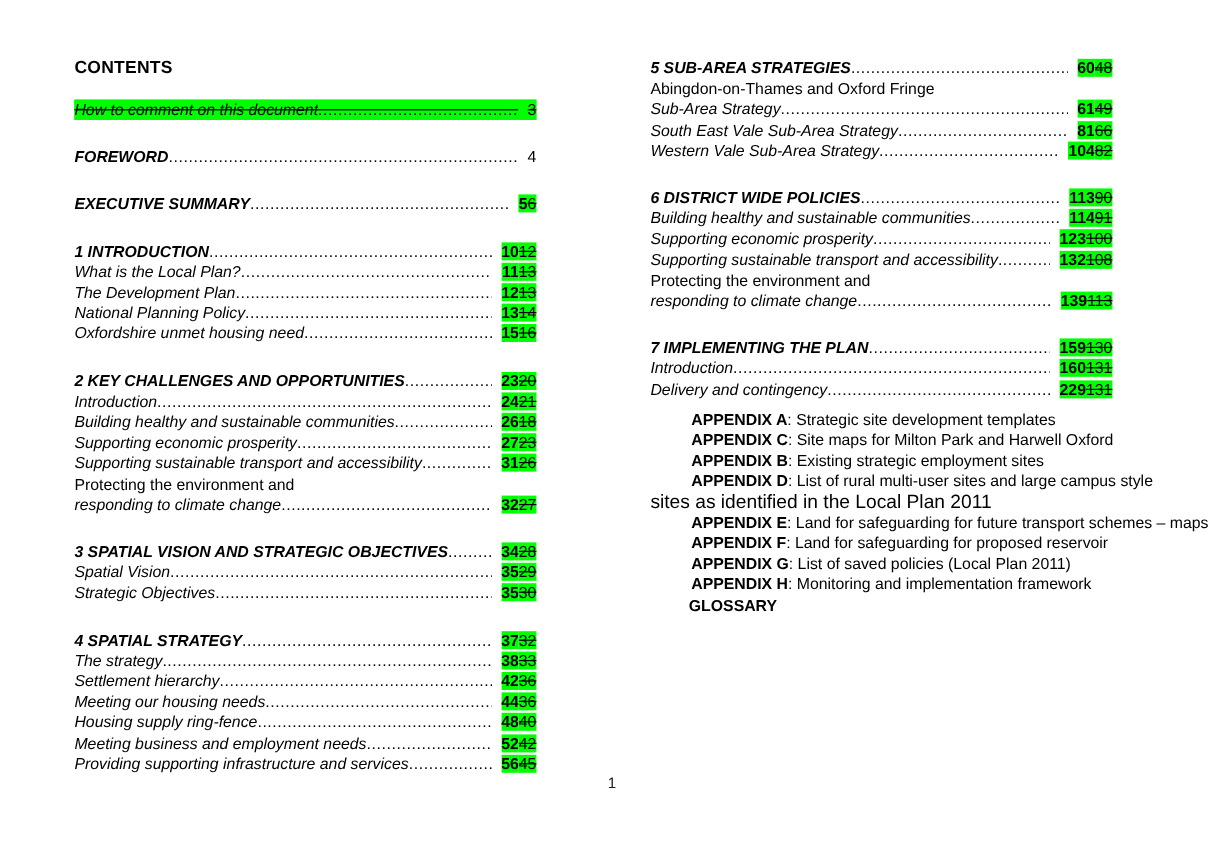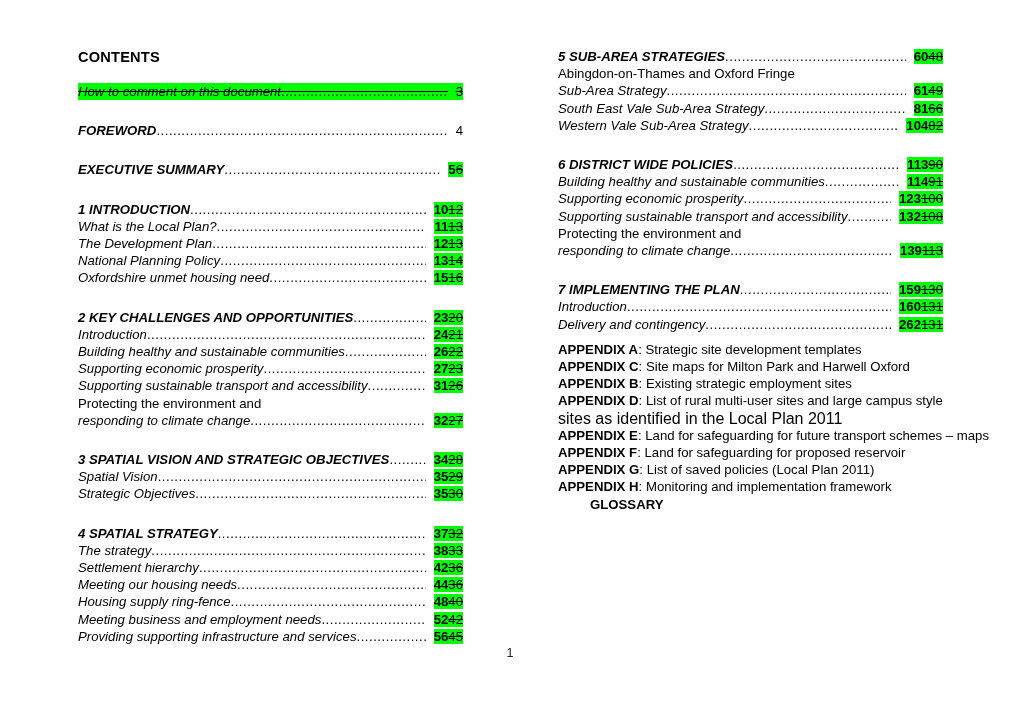--- a/index.html
+++ b/index.html
@@ -15,21 +15,21 @@
   #page {
     position: relative;
     width: 1020px;
     height: 721px;
     background: #ffffff;
     overflow: hidden;
     box-sizing: border-box;
   }
   .columns {
     position: absolute;
-    left: 78px;
+    left: 62px;
     top: 48px;
     width: 880px;
     display: flex;
     flex-direction: row;
     align-items: flex-start;
   }
   .col {
     width: 385px;
   }
   .col-left { margin-right: 95px; }
@@ -99,20 +99,21 @@
     font-weight: bold;
     font-size: 14.6px;
     line-height: 18px;
     letter-spacing: 0.2px;
   }
 
   .appendix-line {
     font-size: 13.2px;
     line-height: 17.2px;
     white-space: nowrap;
+    margin-left: 34px;
   }
   .appendix-line .ap-key { font-weight: bold; }
   .appendix-cont {
     font-size: 16px;
     line-height: 17.2px;
     white-space: nowrap;
   }
   .glossary {
     font-weight: bold;
     font-size: 13.2px;
@@ -191,21 +192,21 @@
             <span class="pages"><span class="pg-new">23</span><span class="pg-old">20</span></span>
           </div>
           <div class="toc-line">
             <span class="label">Introduction </span>
             <span class="leader"></span>
             <span class="pages"><span class="pg-new">24</span><span class="pg-old">21</span></span>
           </div>
           <div class="toc-line">
             <span class="label">Building healthy and sustainable communities </span>
             <span class="leader"></span>
-            <span class="pages"><span class="pg-new">26</span><span class="pg-old">22</span></span>
+            <span class="pages"><span class="pg-new">26</span><span class="pg-old">18</span></span>
           </div>
           <div class="toc-line">
             <span class="label">Supporting economic prosperity </span>
             <span class="leader"></span>
             <span class="pages"><span class="pg-new">27</span><span class="pg-old">23</span></span>
           </div>
           <div class="toc-line">
             <span class="label">Supporting sustainable transport and accessibility </span>
             <span class="leader"></span>
             <span class="pages"><span class="pg-new">31</span><span class="pg-old">26</span></span>
@@ -328,21 +329,21 @@
             <span class="pages"><span class="pg-new">159</span><span class="pg-old">130</span></span>
           </div>
           <div class="toc-line">
             <span class="label">Introduction </span>
             <span class="leader"></span>
             <span class="pages"><span class="pg-new">160</span><span class="pg-old">131</span></span>
           </div>
           <div class="toc-line">
             <span class="label">Delivery and contingency </span>
             <span class="leader"></span>
-            <span class="pages"><span class="pg-new">262</span><span class="pg-old">131</span></span>
+            <span class="pages"><span class="pg-new">229</span><span class="pg-old">131</span></span>
           </div>
         </div>
       <div class="spacer-sm"></div>
       <div id="appendix-list">
           <div class="appendix-line"><span class="ap-key">APPENDIX A</span><span>: Strategic site development templates</span></div>
           <div class="appendix-line"><span class="ap-key">APPENDIX C</span><span>: Site maps for Milton Park and Harwell Oxford</span></div>
           <div class="appendix-line"><span class="ap-key">APPENDIX B</span><span>: Existing strategic employment sites</span></div>
           <div class="appendix-line"><span class="ap-key">APPENDIX D</span><span>: List of rural multi-user sites and large campus style</span></div>
           <div class="appendix-cont">sites as identified in the Local Plan 2011</div>
           <div class="appendix-line"><span class="ap-key">APPENDIX E</span><span>: Land for safeguarding for future transport schemes – maps</span></div>

